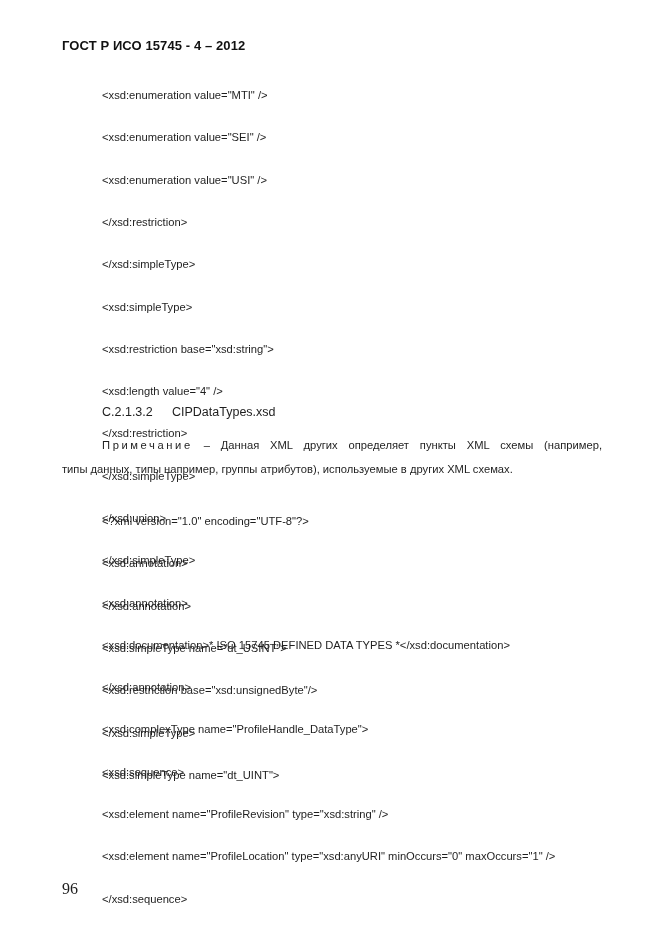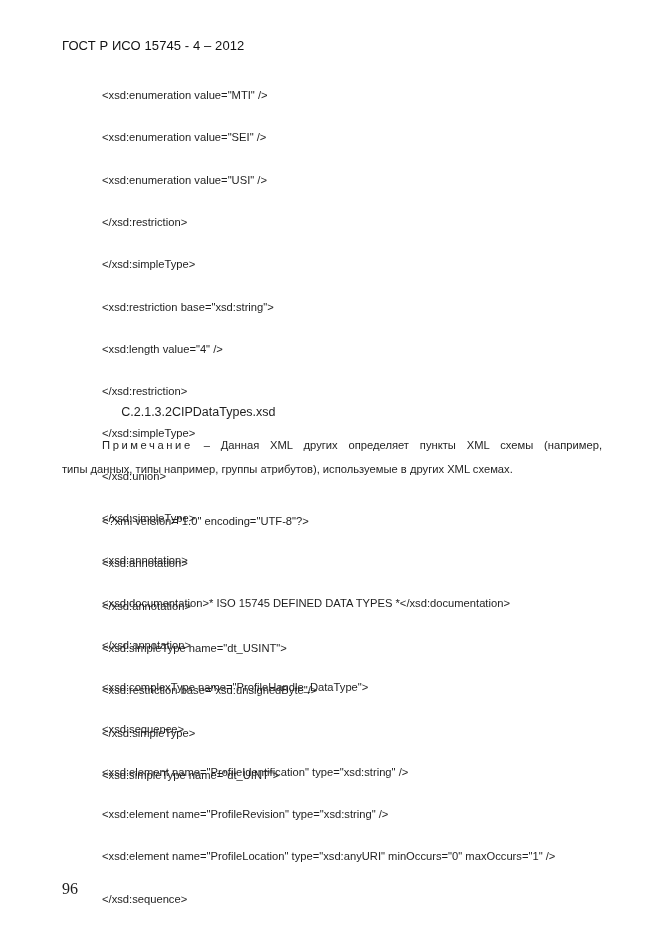--- a/index.html
+++ b/index.html
@@ -13,21 +13,21 @@
       position: relative;
       overflow: hidden;
       color: #1a1a1a;
       font-family: "Liberation Sans", sans-serif;
     }
     .page-header {
       position: absolute;
       left: 62px;
       top: 38px;
       font-size: 13px;
-      font-weight: normal;
+      font-weight: bold;
       letter-spacing: 0.1px;
       color: #111;
     }
     .code-block {
       position: absolute;
       left: 102px;
       font-size: 11.2px;
       line-height: 14.1px;
       white-space: pre;
       color: #1e1e1e;
@@ -41,21 +41,20 @@
     .section-heading {
       position: absolute;
       left: 102px;
       top: 405px;
       font-size: 12.5px;
       color: #1e1e1e;
     }
     .section-heading .num {
       display: inline-block;
       width: 70px;
-      text-align: right;
     }
     .note {
       position: absolute;
       left: 62px;
       top: 433px;
       width: 540px;
       font-size: 11.2px;
       line-height: 24px;
       color: #1e1e1e;
       text-align: justify;
@@ -83,32 +82,32 @@
 <body>
 
 <div class="page-header">ГОСТ Р ИСО 15745 - 4 – 2012</div>
 
 <div class="code-block" id="code-block-1">
   <span class="line">&lt;xsd:enumeration value="MTI" /&gt;</span>
   <span class="line">&lt;xsd:enumeration value="SEI" /&gt;</span>
   <span class="line">&lt;xsd:enumeration value="USI" /&gt;</span>
   <span class="line">&lt;/xsd:restriction&gt;</span>
   <span class="line">&lt;/xsd:simpleType&gt;</span>
+  <span class="line">&lt;xsd:simpleType&gt;</span>
   <span class="line">&lt;xsd:restriction base="xsd:string"&gt;</span>
   <span class="line">&lt;xsd:length value="4" /&gt;</span>
   <span class="line">&lt;/xsd:restriction&gt;</span>
   <span class="line">&lt;/xsd:simpleType&gt;</span>
   <span class="line">&lt;/xsd:union&gt;</span>
   <span class="line">&lt;/xsd:simpleType&gt;</span>
   <span class="line">&lt;xsd:annotation&gt;</span>
   <span class="line">&lt;xsd:documentation&gt;* ISO 15745 DEFINED DATA TYPES *&lt;/xsd:documentation&gt;</span>
   <span class="line">&lt;/xsd:annotation&gt;</span>
   <span class="line">&lt;xsd:complexType name="ProfileHandle_DataType"&gt;</span>
   <span class="line">&lt;xsd:sequence&gt;</span>
-  <span class="line">&lt;xsd:element name="ProfileIdentification" type="xsd:string" /&gt;</span>
   <span class="line">&lt;xsd:element name="ProfileRevision" type="xsd:string" /&gt;</span>
   <span class="line">&lt;xsd:element name="ProfileLocation" type="xsd:anyURI" minOccurs="0" maxOccurs="1" /&gt;</span>
   <span class="line">&lt;/xsd:sequence&gt;</span>
   
   
 </div>
 
 <div class="section-heading">
   <span class="num">C.2.1.3.2</span><span>CIPDataTypes.xsd</span>
 </div>

